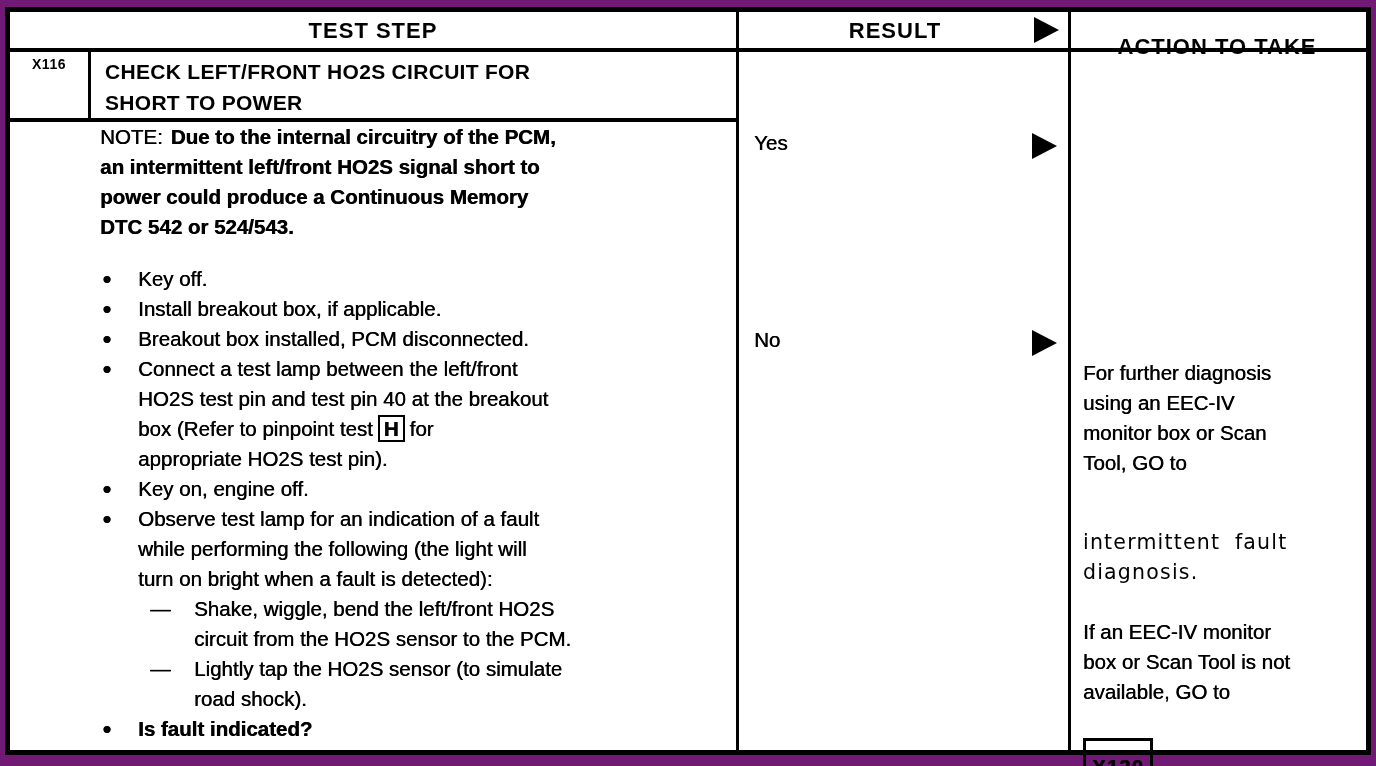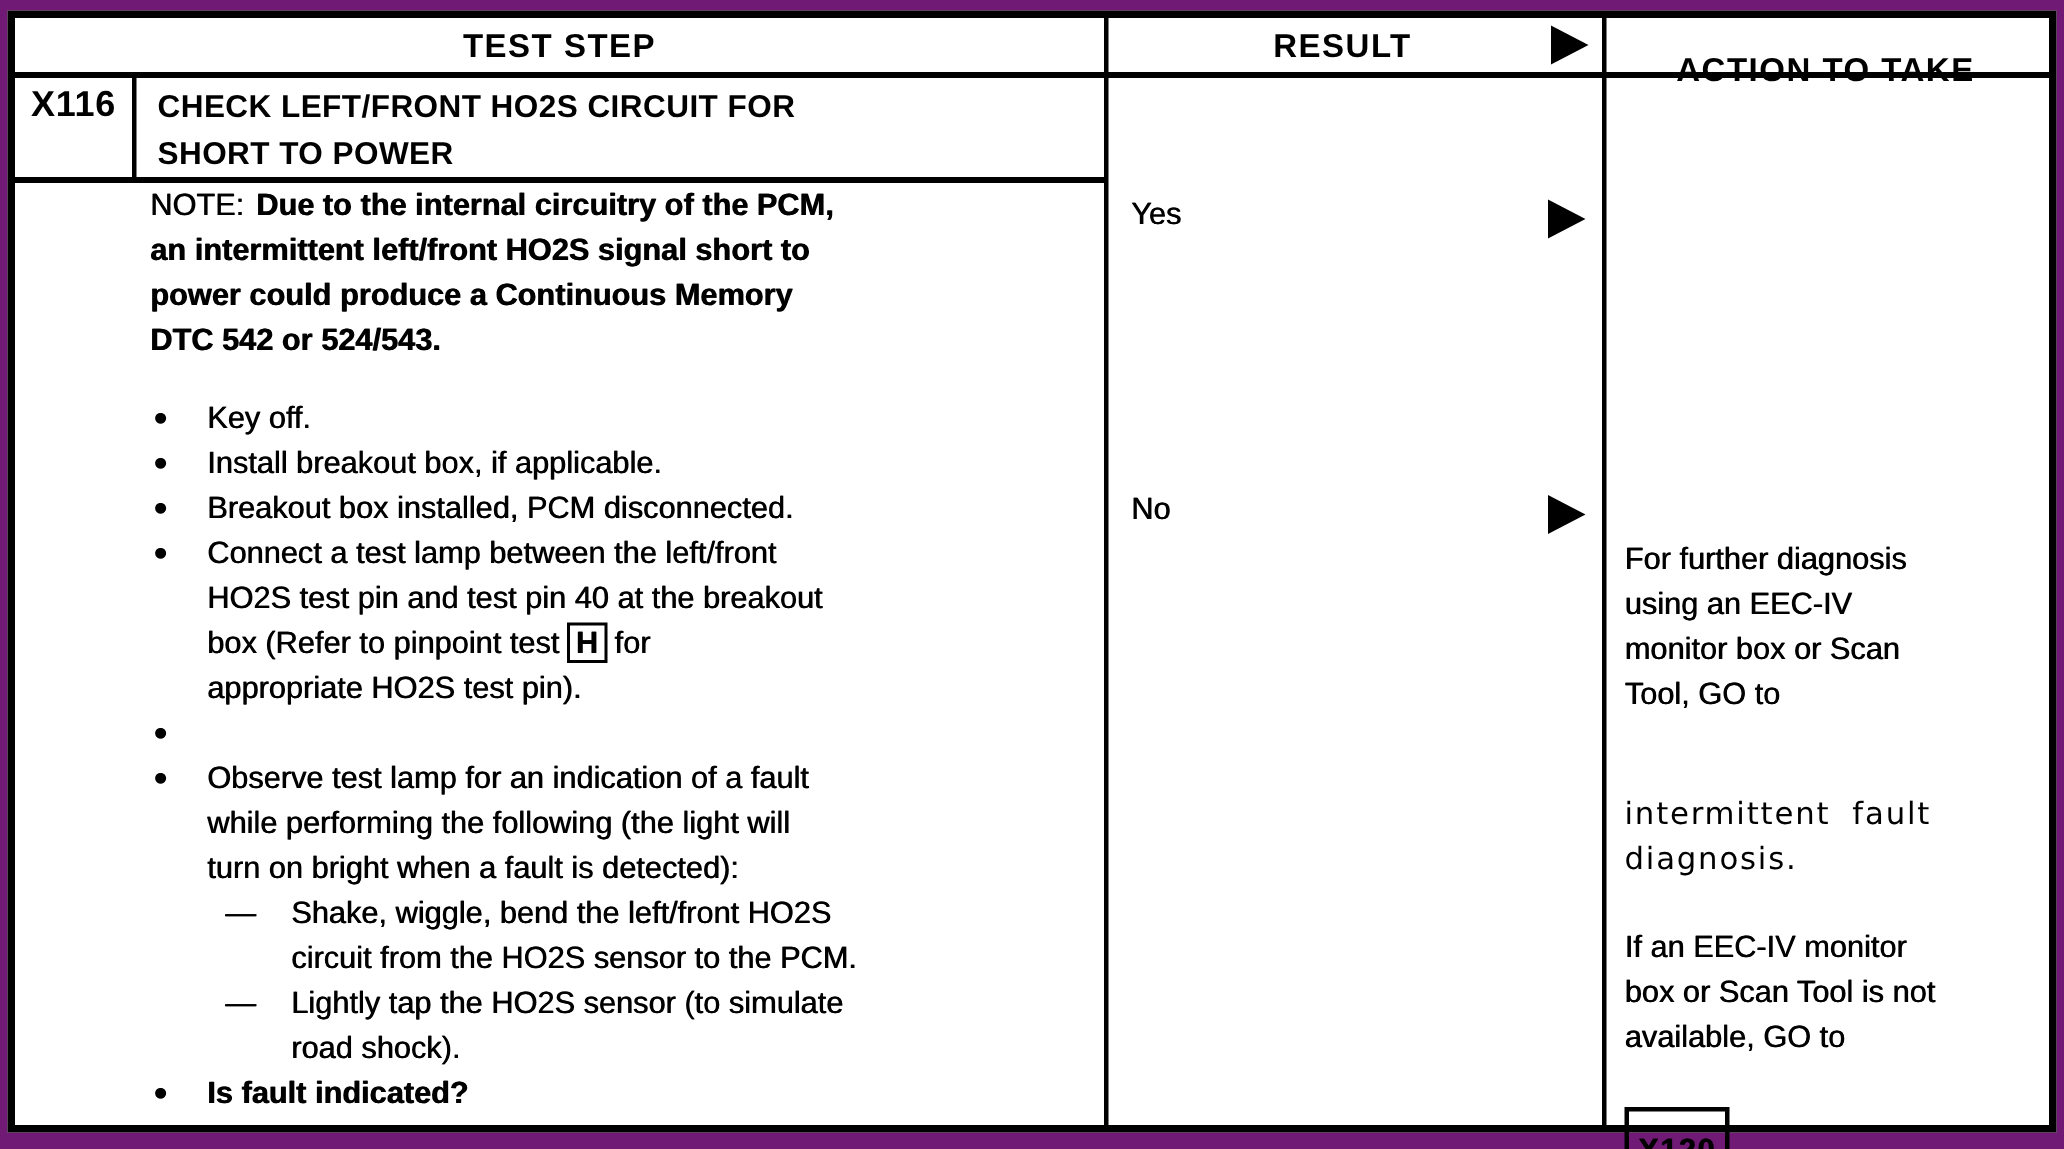--- a/index.html
+++ b/index.html
@@ -33,21 +33,21 @@
     border-bottom:13px solid transparent;
     border-left:25px solid #000;
   }
   .header-arrow { position:absolute; left:1024px; top:5px; }
   .yes-arrow    { position:absolute; left:1022px; top:121px; }
   .no-arrow     { position:absolute; left:1022px; top:318px; }
 
   
   .step-id {
     position:absolute; left:0; top:44px; width:78px;
-    text-align:center; font-weight:700; font-size:24px; letter-spacing:0.5px;
+    text-align:center; font-weight:700; font-size:14px; letter-spacing:0.5px;
   }
   .step-title {
     position:absolute; left:95px; top:44px; width:620px;
     font-weight:700; font-size:21px; line-height:31px; letter-spacing:0.3px;
     white-space:pre-line;
   }
 
   
   .step-body {
     position:absolute; left:90px; top:110px; width:628px;
@@ -138,20 +138,21 @@
       </div>
       <div class="bullet">
         <span class="bmark">●</span>
         <span class="btext"><span>Connect a test lamp between the left/front
 HO2S test pin and test pin 40 at the breakout
 box (Refer to pinpoint test</span><span class="boxed-ref">H</span><span>for
 appropriate HO2S test pin).</span></span>
       </div>
       <div class="bullet">
         <span class="bmark">●</span>
+        <span class="btext">Key on, engine off.</span>
       </div>
       <div class="bullet">
         <span class="bmark">●</span>
         <span class="btext">Observe test lamp for an indication of a fault
 while performing the following (the light will
 turn on bright when a fault is detected):</span>
       </div>
       <div class="bullet sub">
         <span class="bmark">—</span>
         <span class="btext">Shake, wiggle, bend the left/front HO2S

